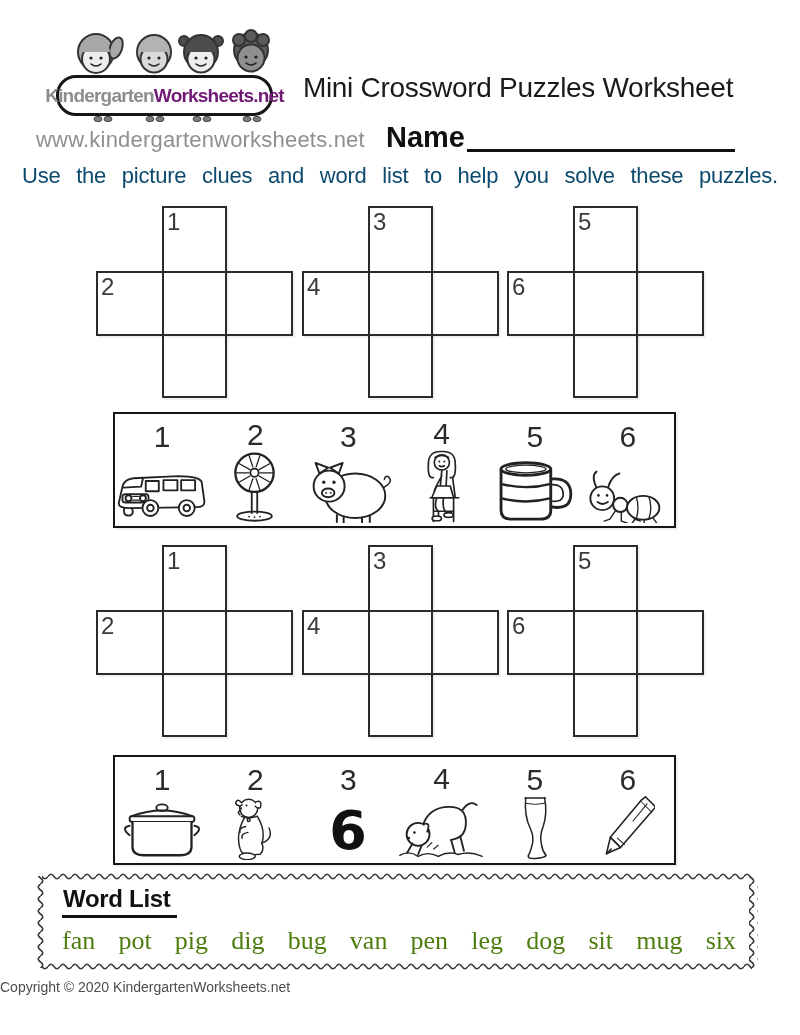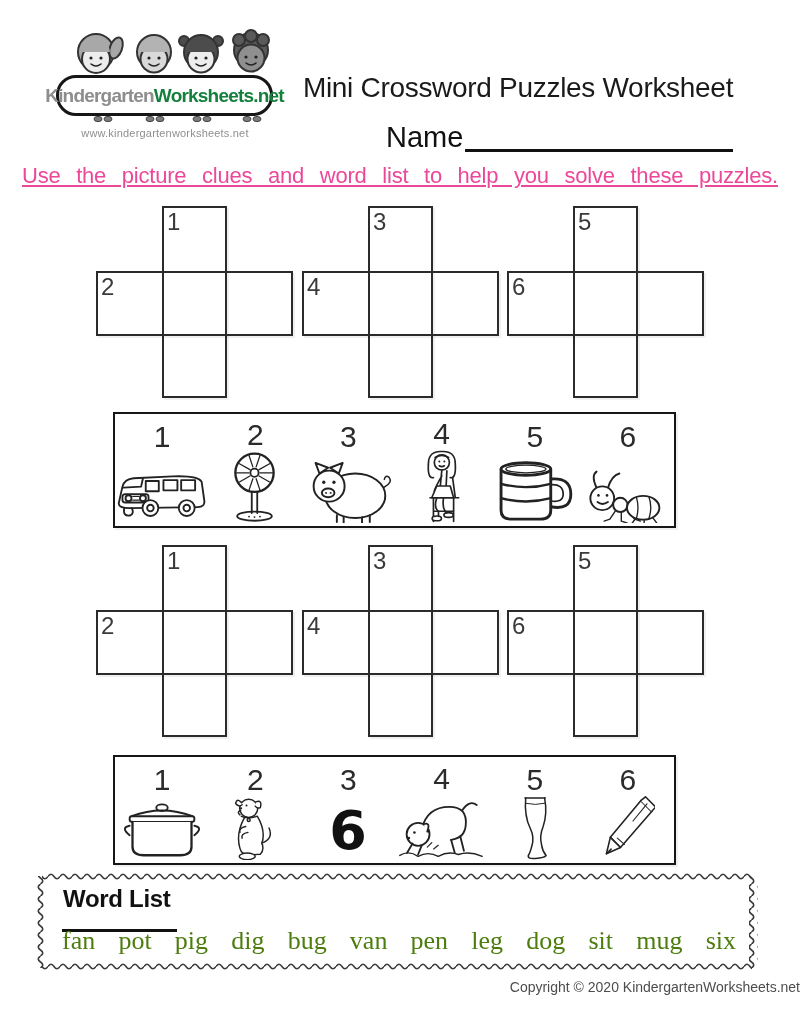--- a/index.html
+++ b/index.html
@@ -7,34 +7,34 @@
   .page { position:relative; width:800px; height:1035px; background:#ffffff;
           font-family:"Liberation Sans", sans-serif; overflow:hidden; }
 
   
   .logo-svg { position:absolute; left:46px; top:26px; }
   .logo-badge { position:absolute; left:56px; top:75px; width:217px; height:41px;
                 background:#fff; border:3px solid #161616; border-radius:20px;
                 display:flex; align-items:center; justify-content:center;
                 font-size:19px; font-weight:700; letter-spacing:-0.8px; white-space:nowrap; }
   .brand-light { color:#8d8d8d; }
-  .brand-bold  { color:#15803d; }
+  .brand-bold  { color:#701a75; }
   .website-url { position:absolute; left:36px; top:127px; width:258px; text-align:center;
-                 font-size:11px; color:#8f8f8f; letter-spacing:0.2px; }
+                 font-size:22px; color:#8f8f8f; letter-spacing:0.2px; }
 
   
   .page-title { position:absolute; left:283px; top:40px; width:470px; text-align:center;
                 font-size:28px; color:#1a1a1a; letter-spacing:-0.3px;margin-top:32px; }
   .name-row { position:absolute; left:386px; top:122px; display:flex; align-items:flex-end; }
-  .name-label { font-size:29px; font-weight:400; color:#111; line-height:1; }
+  .name-label { font-size:29px; font-weight:700; color:#111; line-height:1; }
   .name-line { display:inline-block; width:268px; height:30px;
                border-bottom:3px solid #111; margin-left:2px; }
   .instruction { position:absolute; left:22px; top:163px; width:756px;
-                 font-size:22px; color:#ec4899; letter-spacing:-0.2px;
-                 text-align:justify; text-align-last:justify;text-decoration:underline; }
+                 font-size:22px; color:#0c4a6e; letter-spacing:-0.2px;
+                 text-align:justify; text-align-last:justify; }
 
   
   .cross { position:absolute; width:197px; height:193px; }
   .bar { position:absolute; border:2px solid #2b2b2b; background:transparent;
          box-shadow:2px 2px 0 rgba(0,0,0,0.06); }
   .vbar { left:66px; top:0;  width:65px;  height:192px; }
   .hbar { left:0;   top:65px; width:197px; height:65px; }
   .num { position:absolute; font-size:24px; color:#3a3a3a; line-height:1; letter-spacing:-1px; }
   .num-down   { left:71px; top:4px; }
   .num-across { left:5px;  top:69px; }
@@ -50,27 +50,27 @@
   .clue-art { flex:1; width:100%; display:flex; align-items:flex-end; justify-content:center;
               padding-bottom:3px; }
   .numeral-six { font-family:"DejaVu Sans", sans-serif; font-size:54px; font-weight:700;
                  color:#111; line-height:0.95; padding-bottom:4px; }
   .art { stroke:#222; stroke-width:2; fill:none; stroke-linecap:round; stroke-linejoin:round; }
 
   
   .word-list { position:absolute; left:36px; top:872px; width:722px; height:100px; }
   .zigzag { position:absolute; left:0; top:0; }
   .word-list-title { position:absolute; left:26px; top:13px; font-size:24px; font-weight:700;
-                     color:#111; border-bottom:3px solid #111; padding:0 6px 16px 1px;
+                     color:#111; border-bottom:3px solid #111; padding:0 6px 2px 1px;
                      letter-spacing:-0.3px; }
   .words-row { position:absolute; left:26px; right:22px; top:54px; display:flex;
                justify-content:space-between; font-size:26px; color:#4d7c0f;font-family:Liberation Serif, serif; }
 
   
-  .footer { position:absolute; left:0; top:978px; width:800px; text-align:right;
+  .footer { position:absolute; left:0; top:978px; width:800px; text-align:left;
             color:#4d4d4d; font-size:14px; line-height:1.3; }
 </style>
 </head>
 <body>
 
 <div class="page">
 
   <svg class="logo-svg" width="240" height="100" viewBox="0 0 240 100">
     <g stroke="#333" stroke-width="2">
 

